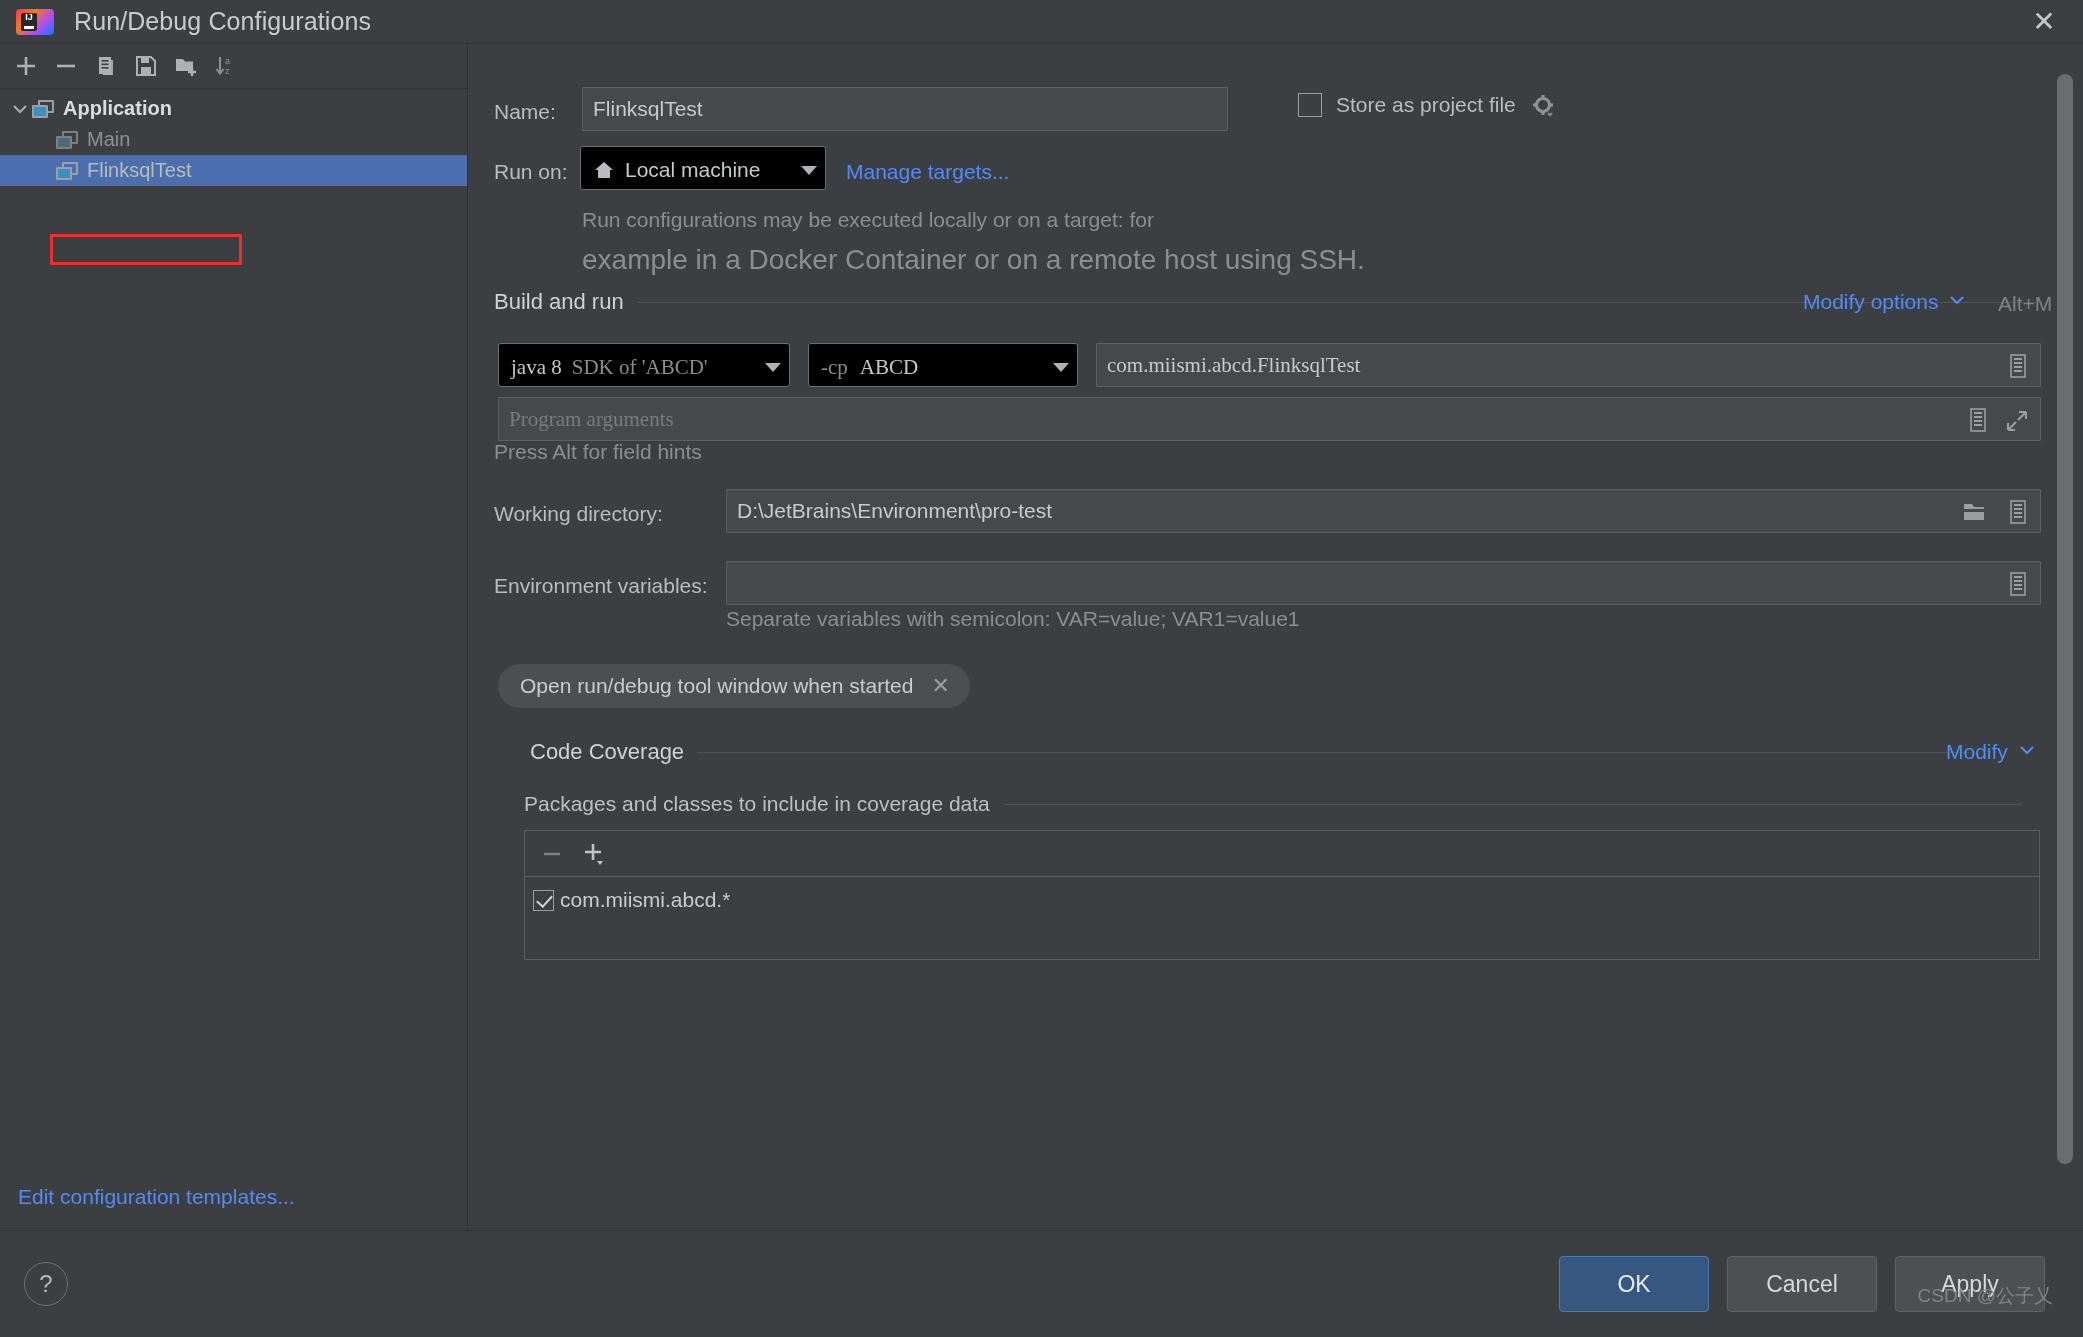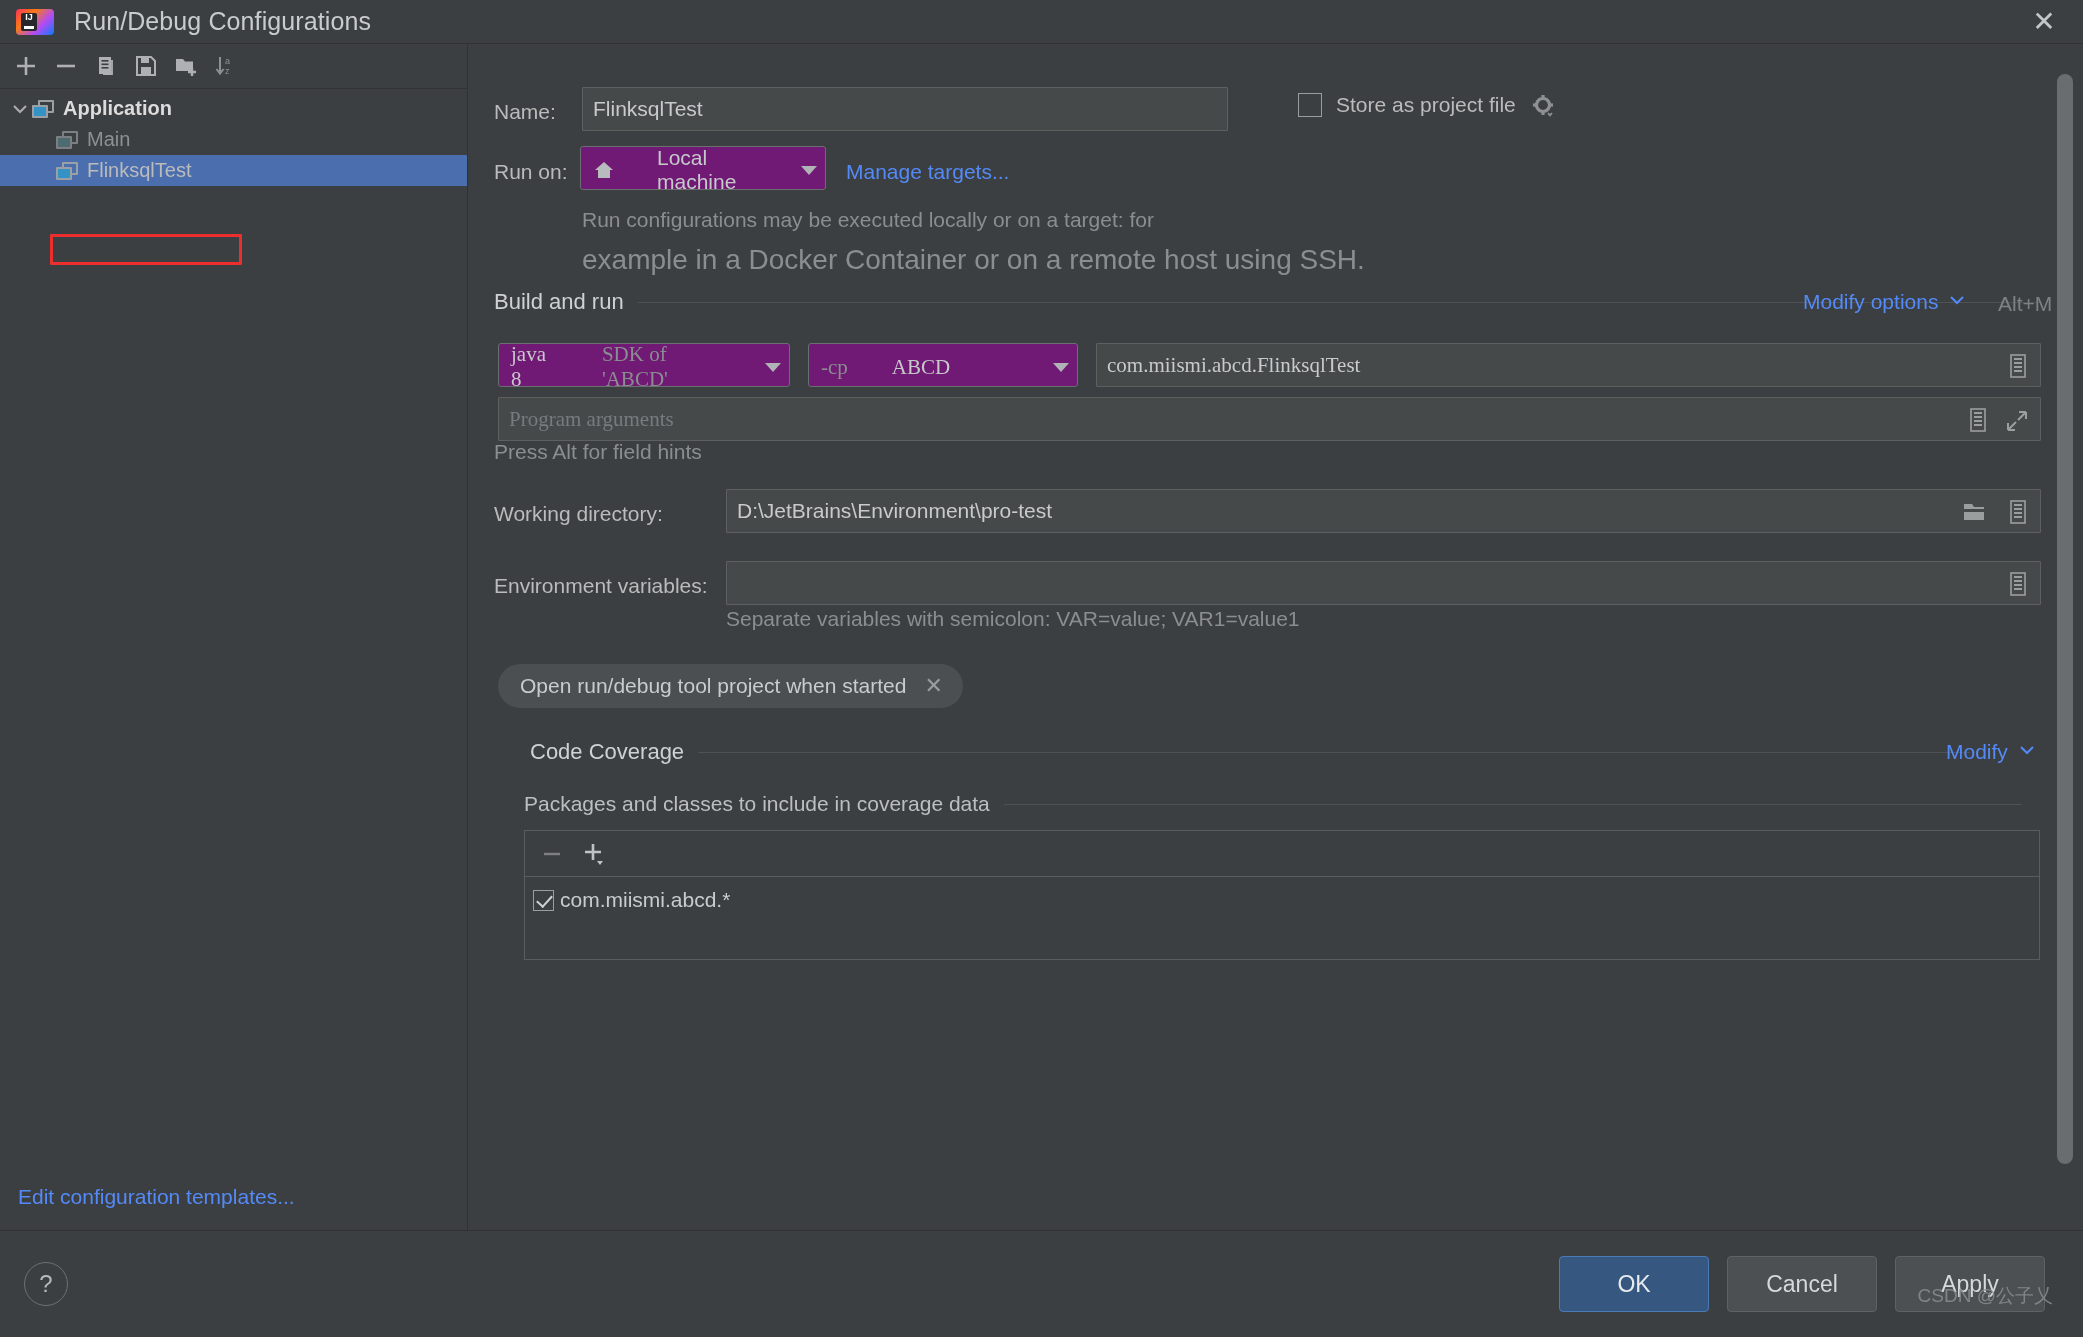--- a/index.html
+++ b/index.html
@@ -128,25 +128,24 @@
 
   .field {
     background: #45494a; border: 1px solid #5e6060;
     color: #c8cacb; font-size: 21px;
     height: 44px; display: flex; align-items: center;
     padding: 0 10px; border-radius: 1px;
   }
   .field .ph { color: #787b7d; }
 
   .combo {
-    background: #701a75; border: 1px solid #6b6f70; border-radius: 3px;
+    background: #000000; border: 1px solid #6b6f70; border-radius: 3px;
     height: 44px; display: flex; align-items: center;
     padding: 4px 8px 0 12px; font-size: 21px; color: #c6c9ca;
     position: relative;
-    gap: 32px;
   }
   .caret-dn {
     width: 0; height: 0; border-left: 8px solid transparent;
     border-right: 8px solid transparent; border-top: 9px solid #b0b3b5;
     margin-left: auto;
   }
   .link { color: #548af7; font-size: 21px; }
 
   .section-head {
     display: flex; align-items: center; gap: 14px;
@@ -464,21 +463,21 @@
                   <rect x="8" y="9" width="8" height="2"></rect>
                   <rect x="8" y="13" width="8" height="2"></rect>
                   <rect x="8" y="17" width="8" height="2"></rect>
                 </g>
             </svg>
           </span>
         </div>
         <div class="abs hint" style="left:258px; top:563px; font-size:21px;">Separate variables with semicolon: VAR=value; VAR1=value1</div>
 
         <div class="abs chip" style="left:30px; top:620px;">
-          <span>Open run/debug tool project when started</span>
+          <span>Open run/debug tool window when started</span>
           <span class="x">✕</span>
         </div>
 
         <div class="abs section-head" style="left:26px; top:695px; width:1440px;margin-left:36px;">
           <span>Code Coverage</span>
           <span class="rule"></span>
         </div>
         <div class="abs link" style="left:1478px; top:696px; display:flex; align-items:center; gap:10px;">
           <span>Modify</span>
           <span>

